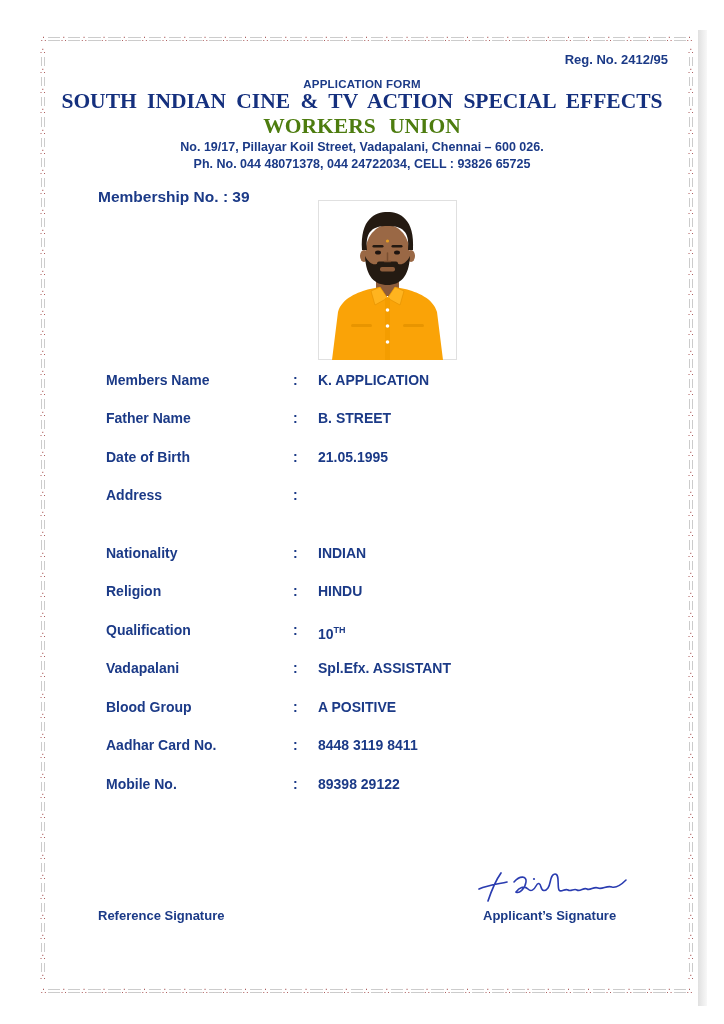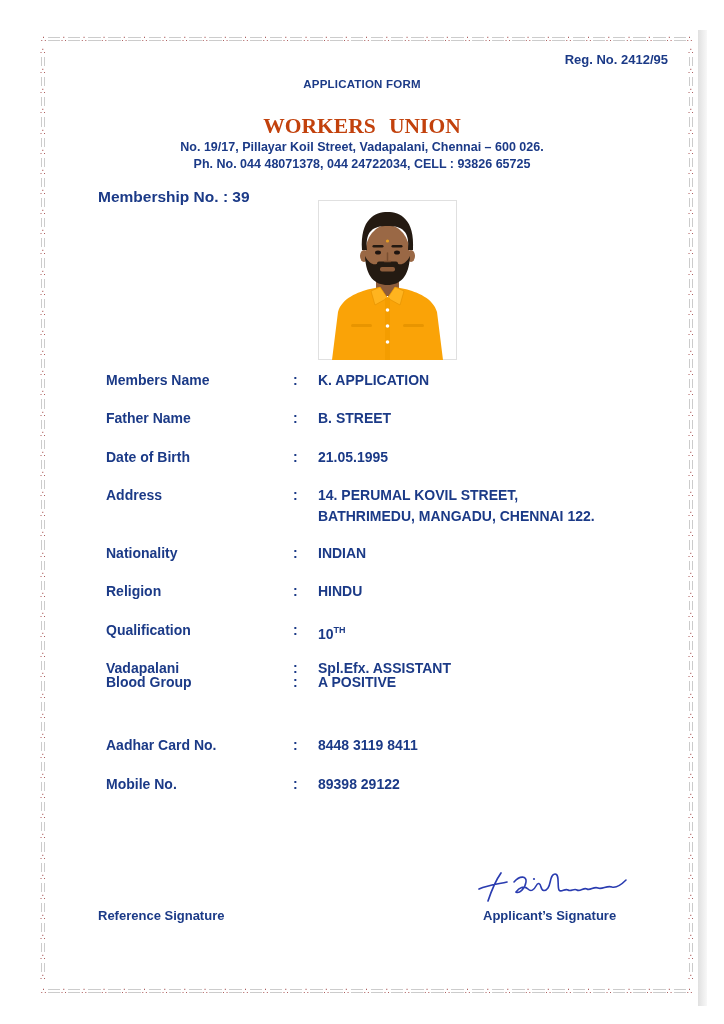--- a/index.html
+++ b/index.html
@@ -25,21 +25,21 @@
   .edge-shade{position:absolute;left:698px;top:30px;width:9px;height:976px;
               background:linear-gradient(90deg,#e0e0e0,#f8f8f8);}
 
   
   .reg-no{position:absolute;right:56px;top:52px;font-size:13px;font-weight:bold;padding-left:24px;}
   .ctr{position:absolute;left:0;width:100%;text-align:center;}
   .form-label{top:78px;font-size:11.5px;font-weight:bold;letter-spacing:0.2px;text-align:center;}
   .title1{top:89px;font-family:"Liberation Serif",serif;font-size:21.5px;font-weight:bold;
           word-spacing:5px;color:#15307e;}
   .title2{top:114px;font-family:"Liberation Serif",serif;font-size:21.5px;font-weight:bold;
-          word-spacing:8px;color:#c2410c;}
+          word-spacing:8px;color:#4d7c0f;}
   .addr{top:140px;font-size:12.5px;font-weight:bold;}
   .phone{top:157px;font-size:12.5px;font-weight:bold;}
   .membership{position:absolute;left:98px;top:188px;font-size:15.5px;font-weight:bold;}
 
   
   .photo{position:absolute;left:318px;top:200px;width:139px;height:160px;}
   .photo svg{display:block;}
 
   
   .row{position:absolute;left:106px;display:flex;align-items:flex-start;
@@ -227,20 +227,21 @@
       <span class="motif" style="color: rgb(166, 81, 81);">∴</span>
       <span class="motif" style="color: rgb(166, 81, 81);">∴</span>
       <span class="motif" style="color: rgb(166, 81, 81);">∴</span>
       <span class="motif" style="color: rgb(166, 81, 81);">∴</span>
       <span class="motif" style="color: rgb(166, 81, 81);">∴</span>
     </div>
   <div class="edge-shade"></div>
 
   <div class="reg-no">Reg. No. 2412/95</div>
   <div class="ctr form-label">APPLICATION FORM</div>
+  <div class="ctr title1">SOUTH INDIAN CINE &amp; TV ACTION SPECIAL EFFECTS</div>
   <div class="ctr title2">WORKERS UNION</div>
   <div class="ctr addr">No. 19/17, Pillayar Koil Street, Vadapalani, Chennai – 600 026.</div>
   <div class="ctr phone">Ph. No. 044 48071378, 044 24722034, CELL : 93826 65725</div>
   <div class="membership">Membership No. : 39</div>
 
   <div class="photo">
     <svg width="139" height="160" viewBox="0 0 139 160">
       <rect x="0.5" y="0.5" width="138" height="159" fill="#ffffff" stroke="#e0e0e0"></rect>
       <rect x="58" y="72" width="23" height="24" rx="5" fill="#8d5c3b"></rect>
       <ellipse cx="46" cy="56" rx="4" ry="6" fill="#9a6845"></ellipse>
@@ -279,24 +280,20 @@
     <span class="val">B. STREET</span>
   </div>
   <div class="row" style="top:447px">
     <span class="lbl">Date of Birth</span>
     <span class="colon">:</span>
     <span class="val">21.05.1995</span>
   </div>
   <div class="row" style="top:485px">
     <span class="lbl">Address</span>
     <span class="colon">:</span>
-    <span class="val">
-      <div>14. PERUMAL KOVIL STREET,</div>
-      <div>BATHRIMEDU, MANGADU, CHENNAI 122.</div>
-    </span>
   </div>
   <div class="row" style="top:543px">
     <span class="lbl">Nationality</span>
     <span class="colon">:</span>
     <span class="val">INDIAN</span>
   </div>
   <div class="row" style="top:581px">
     <span class="lbl">Religion</span>
     <span class="colon">:</span>
     <span class="val">HINDU</span>
@@ -304,21 +301,21 @@
   <div class="row" style="top:620px">
     <span class="lbl">Qualification</span>
     <span class="colon">:</span>
     <span class="val"><span>10</span><sup>TH</sup></span>
   </div>
   <div class="row" style="top:658px">
     <span class="lbl">Vadapalani</span>
     <span class="colon">:</span>
     <span class="val">Spl.Efx. ASSISTANT</span>
   </div>
-  <div class="row" style="top:672px">
+  <div class="row" style="top:697px">
     <span class="lbl">Blood Group</span>
     <span class="colon">:</span>
     <span class="val">A POSITIVE</span>
   </div>
   <div class="row" style="top:735px">
     <span class="lbl">Aadhar Card No.</span>
     <span class="colon">:</span>
     <span class="val">8448 3119 8411</span>
   </div>
   <div class="row" style="top:774px">

